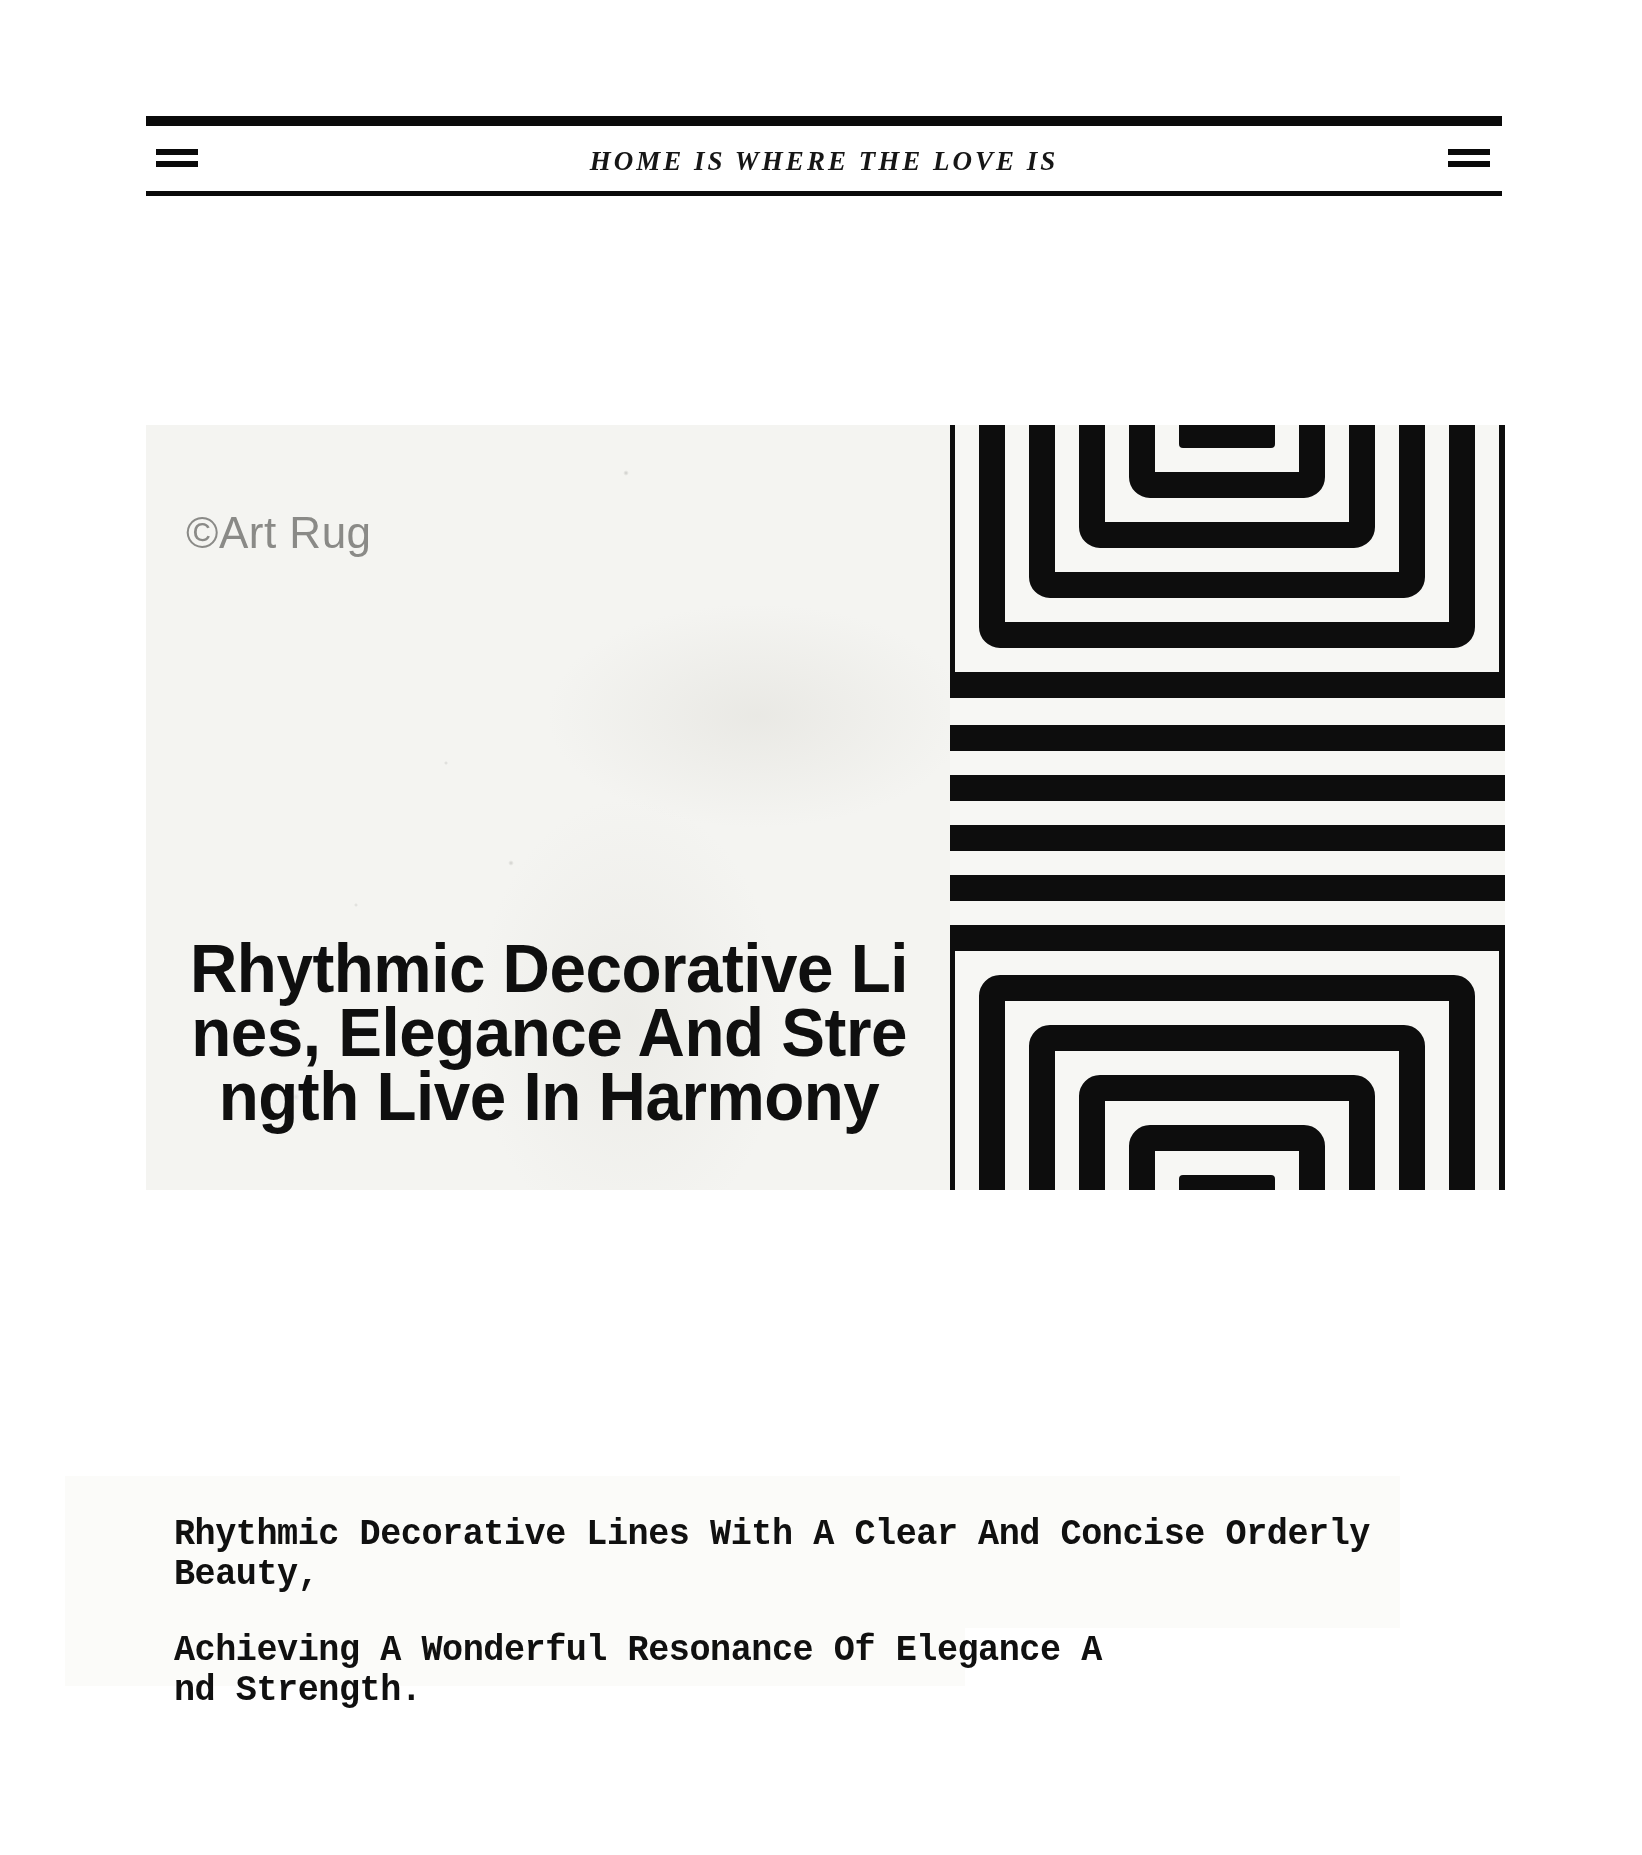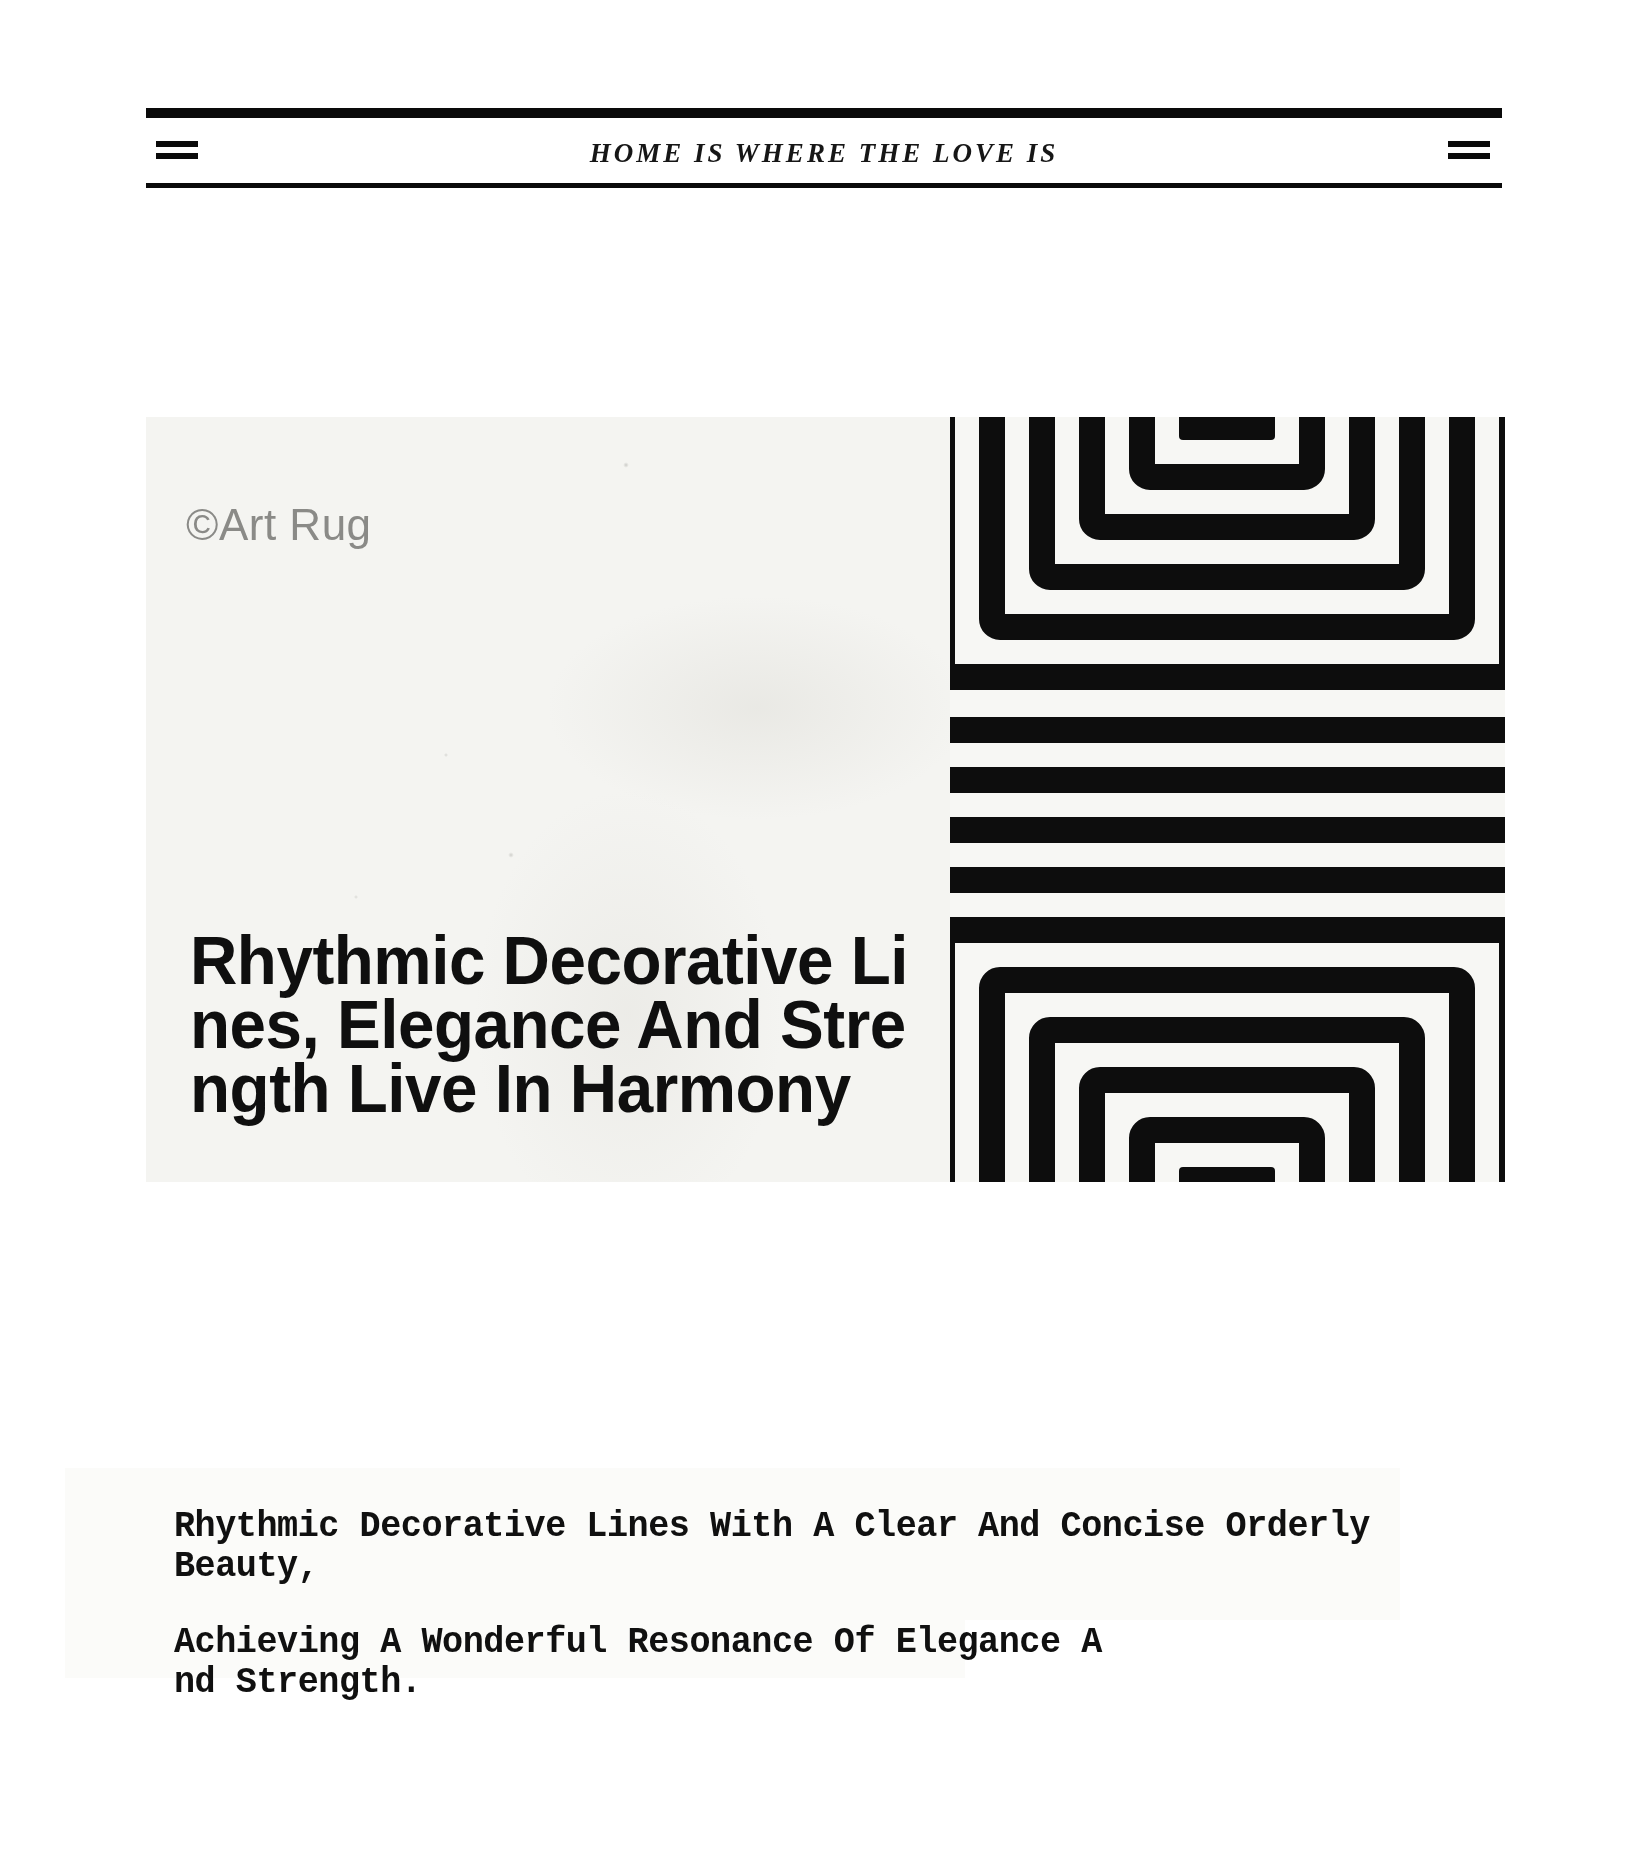--- a/index.html
+++ b/index.html
@@ -3,21 +3,21 @@
 <meta charset="utf-8">
 <style>
   html, body { margin: 0; padding: 0; }
   body {
     width: 1642px; height: 1855px;
     background: #ffffff;
     font-family: "Liberation Sans", sans-serif;
     position: relative;
     overflow: hidden;
   }
-  .page { position: absolute; inset: 0; }
+  .page { position: absolute; inset: 0; margin-top: 8px; }
 
   
   .rule { position: absolute; left: 146px; width: 1356px; background: #0a0a0a; }
   .rule-thick { top: 108px; height: 10px; }
   .rule-thin  { top: 183px; height: 5px; }
 
   .site-title {
     position: absolute; left: 146px; top: 136px; width: 1356px;
     margin: 0; text-align: center;
     font-family: "Liberation Serif", "DejaVu Serif", serif;
@@ -46,20 +46,21 @@
     background:
       radial-gradient(4px 4px at 480px 48px,  rgba(110,110,104,.30), transparent 70%),
       radial-gradient(3px 3px at 300px 338px, rgba(110,110,104,.22), transparent 70%),
       radial-gradient(4px 4px at 365px 438px, rgba(110,110,104,.28), transparent 70%),
       radial-gradient(3px 3px at 210px 480px, rgba(110,110,104,.20), transparent 70%),
       radial-gradient(3px 3px at 630px 560px, rgba(110,110,104,.18), transparent 70%),
       radial-gradient(5px 5px at 150px 672px, rgba(110,110,104,.15), transparent 70%),
       radial-gradient(300px 160px at 76% 38%, rgba(206,204,196,.28), transparent 70%),
       radial-gradient(220px 320px at 60% 78%, rgba(208,206,198,.22), transparent 70%),
       #f4f4f1;
+    text-align: center;
   }
   .watermark {
     position: absolute; left: 40px; top: 82px;
     font-size: 44px; line-height: 52px;
     color: #8a8a87; font-weight: 400; letter-spacing: 0.5px;
   }
   .headline {
     position: absolute; left: 44px; top: 512px; margin: 0;
     font-weight: 700; font-size: 69px; line-height: 64px;
     letter-spacing: -0.5px; color: #0f0f0f;

